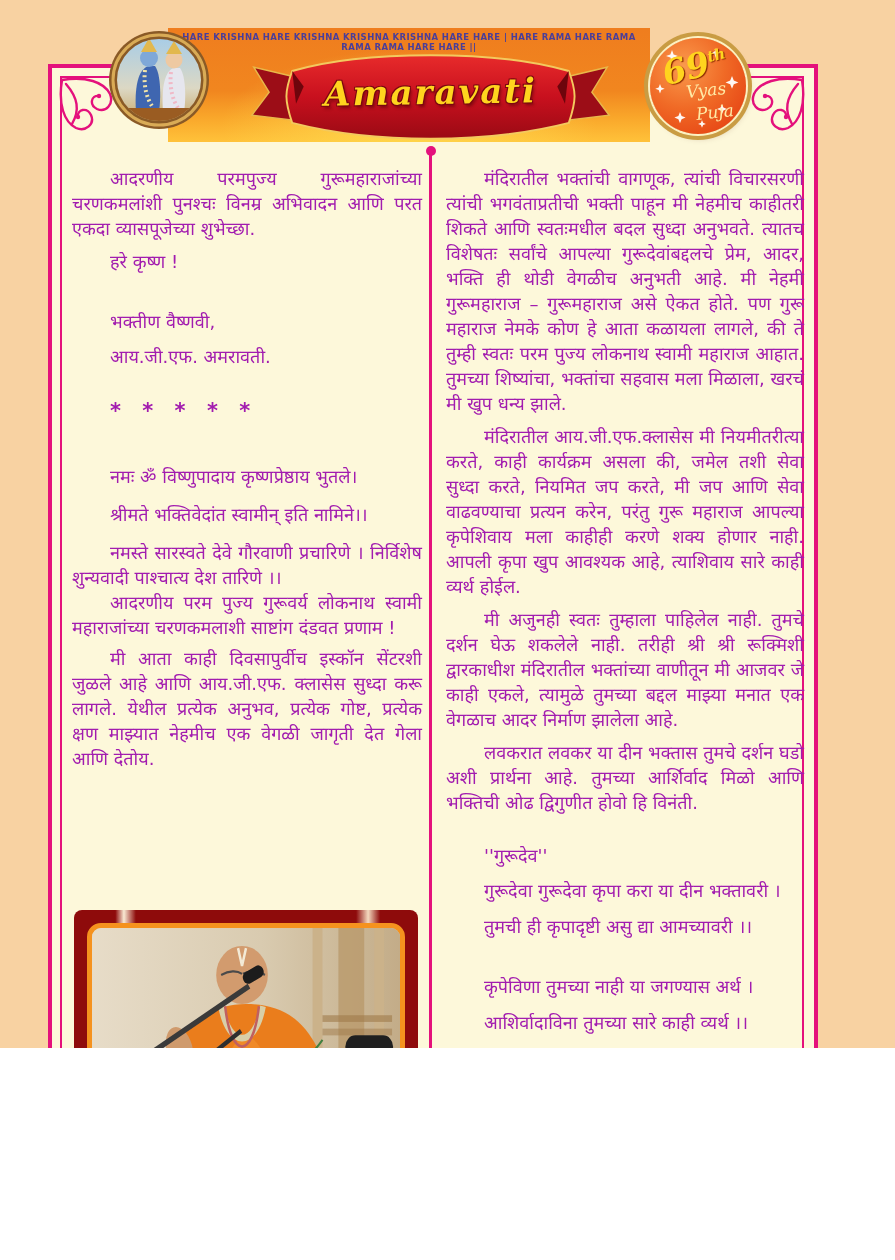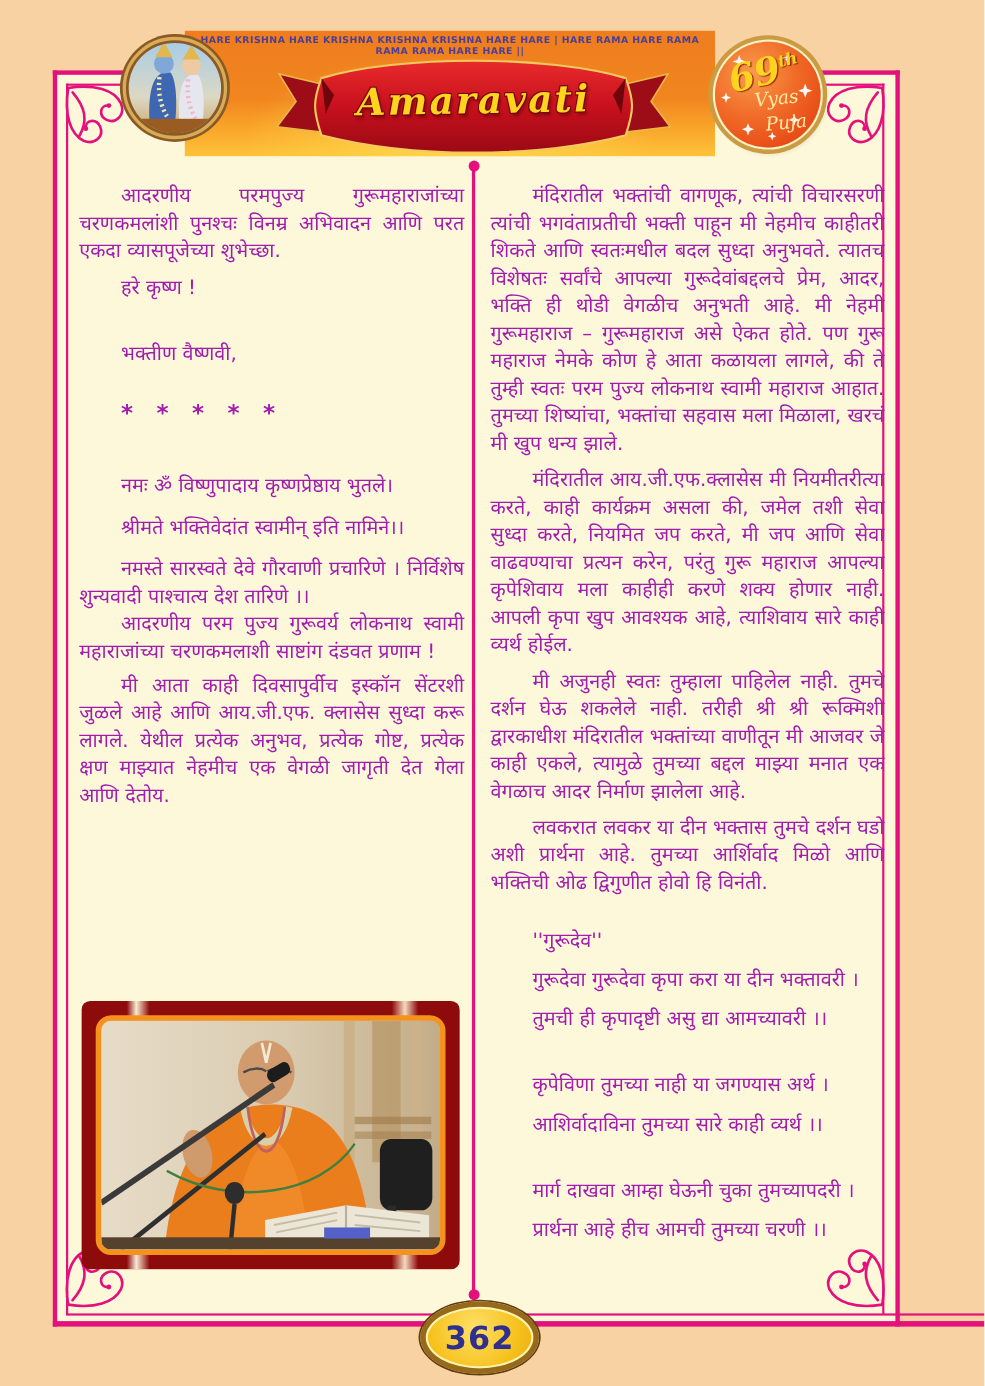--- a/index.html
+++ b/index.html
@@ -1,17 +1,17 @@
 <!DOCTYPE html>
 <html><head>
 <meta charset="utf-8">
 <style>
   html,body{margin:0;padding:0;}
   .canvas{
-    position:relative;width:895px;height:1260px;overflow:hidden;
+    position:relative;width:895px;height:1048px;overflow:hidden;
     background:#f8d2a2;
     font-family:"DejaVu Sans",sans-serif;
   }
   
   .content-bg{position:absolute;left:50px;top:66px;width:766px;height:1136px;background:#fdf8da;}
   .fl{position:absolute;background:#e4117c;}
   .fl-left{left:48px;top:64px;width:4px;height:1142px;}
   .fl-right{left:814px;top:64px;width:4px;height:1142px;}
   .fl-top{left:48px;top:64px;width:770px;height:4px;}
   .fi-top{left:60px;top:76px;width:744px;height:2px;}
@@ -221,20 +221,21 @@
     <div class="badge-l1">Vyas</div>
     <div class="badge-l2">Puja</div>
   </div>
 
   <div class="divider"></div>
 
   <div class="col col-left">
     <p class="body-p">आदरणीय परमपुज्य गुरूमहाराजांच्या चरणकमलांशी पुनश्चः विनम्र अभिवादन आणि परत एकदा व्यासपूजेच्या शुभेच्छा.</p>
     <p class="line-p mt8">हरे कृष्ण !</p>
     <p class="line-p mt48">भक्तीण वैष्णवी,</p>
+    <p class="line-p mt10">आय.जी.एफ. अमरावती.</p>
     <p class="line-p mt30 separator">* * * * *</p>
     <p class="line-p mt40">नमः ॐ विष्णुपादाय कृष्णप्रेष्ठाय भुतले।</p>
     <p class="line-p mt13">श्रीमते भक्तिवेदांत स्वामीन् इति नामिने।।</p>
     <p class="body-p mt13">नमस्ते सारस्वते देवे गौरवाणी प्रचारिणे । निर्विशेष शुन्यवादी पाश्चात्य देश तारिणे ।।</p>
     <p class="body-p mt16">आदरणीय परम पुज्य गुरूवर्य लोकनाथ स्वामी महाराजांच्या चरणकमलाशी साष्टांग दंडवत प्रणाम !</p>
     <p class="body-p mt6">मी आता काही दिवसापुर्वीच इस्कॉन सेंटरशी जुळले आहे आणि आय.जी.एफ. क्लासेस सुध्दा करू लागले. येथील प्रत्येक अनुभव, प्रत्येक गोष्ट, प्रत्येक क्षण माझ्यात नेहमीच एक वेगळी जागृती देत गेला आणि देतोय.</p>
   </div>
 
   <div class="col col-right">
     <p class="body-p">मंदिरातील भक्तांची वागणूक, त्यांची विचारसरणी त्यांची भगवंताप्रतीची भक्ती पाहून मी नेहमीच काहीतरी शिकते आणि स्वतःमधील बदल सुध्दा अनुभवते. त्यातच विशेषतः सर्वांचे आपल्या गुरूदेवांबद्दलचे प्रेम, आदर, भक्ति ही थोडी वेगळीच अनुभती आहे. मी नेहमी गुरूमहाराज – गुरूमहाराज असे ऐकत होते. पण गुरू महाराज नेमके कोण हे आता कळायला लागले, की ते तुम्ही स्वतः परम पुज्य लोकनाथ स्वामी महाराज आहात. तुमच्या शिष्यांचा, भक्तांचा सहवास मला मिळाला, खरचं मी खुप धन्य झाले.</p>

